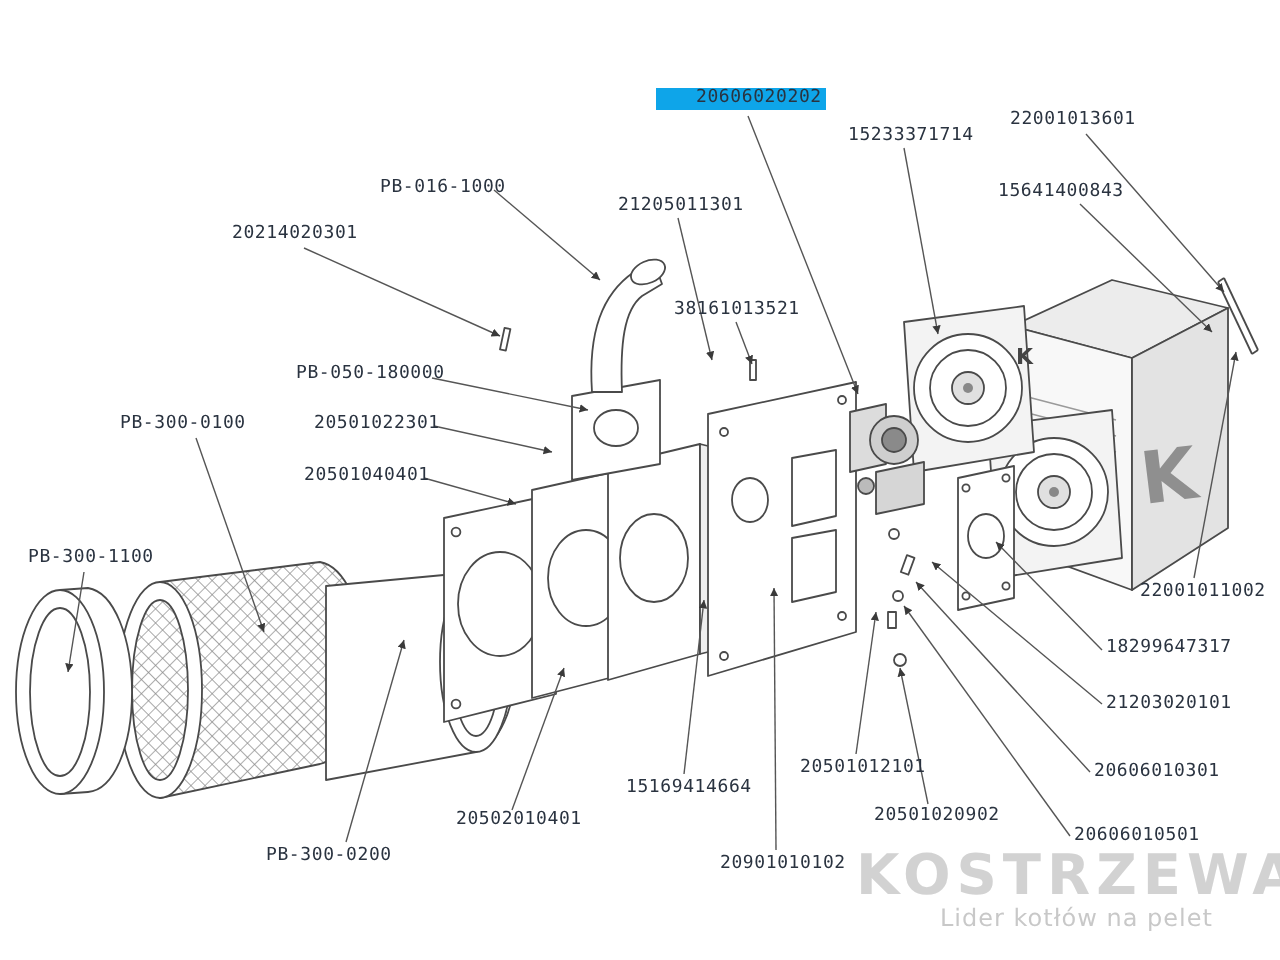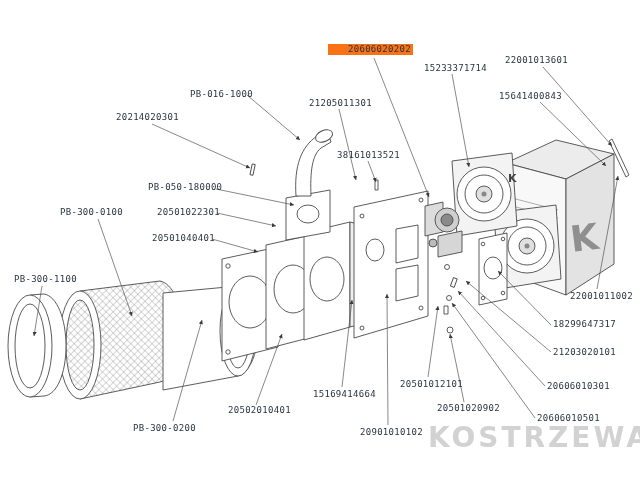--- a/index.html
+++ b/index.html
@@ -177,22 +177,23 @@
       <line x1="428" y1="377" x2="438" y2="306" marker-end="url(#arr)"></line>
       <line x1="464" y1="402" x2="450" y2="334" marker-end="url(#arr)"></line>
       <line x1="342" y1="387" x2="352" y2="300" marker-end="url(#arr)"></line>
       <line x1="256" y1="405" x2="282" y2="334" marker-end="url(#arr)"></line>
       <line x1="173" y1="421" x2="202" y2="320" marker-end="url(#arr)"></line>
       <line x1="388" y1="425" x2="387" y2="294" marker-end="url(#arr)"></line>
     </g>
   </svg>
 
   <div class="wm wm-brand">KOSTRZEWA</div>
-
-  <div class="lbl hl" style="left: 328px; top: 44px; background-color: #f97316; padding-left: 20px;">20606020202</div>
+  <div class="wm wm-tag">Lider kotłów na pelet</div>
+
+  <div class="lbl hl" style="left: 328px; top: 44px; background-color: #0ea5e9; padding-left: 20px;">20606020202</div>
   <div class="lbl" style="left:424px;top:63px">15233371714</div>
   <div class="lbl" style="left:505px;top:55px">22001013601</div>
   <div class="lbl" style="left:499px;top:91px">15641400843</div>
   <div class="lbl" style="left:190px;top:89px">PB-016-1000</div>
   <div class="lbl" style="left:309px;top:98px">21205011301</div>
   <div class="lbl" style="left:116px;top:112px">20214020301</div>
   <div class="lbl" style="left:337px;top:150px">38161013521</div>
   <div class="lbl" style="left:148px;top:182px">PB-050-180000</div>
   <div class="lbl" style="left:60px;top:207px">PB-300-0100</div>
   <div class="lbl" style="left:157px;top:207px">20501022301</div>

